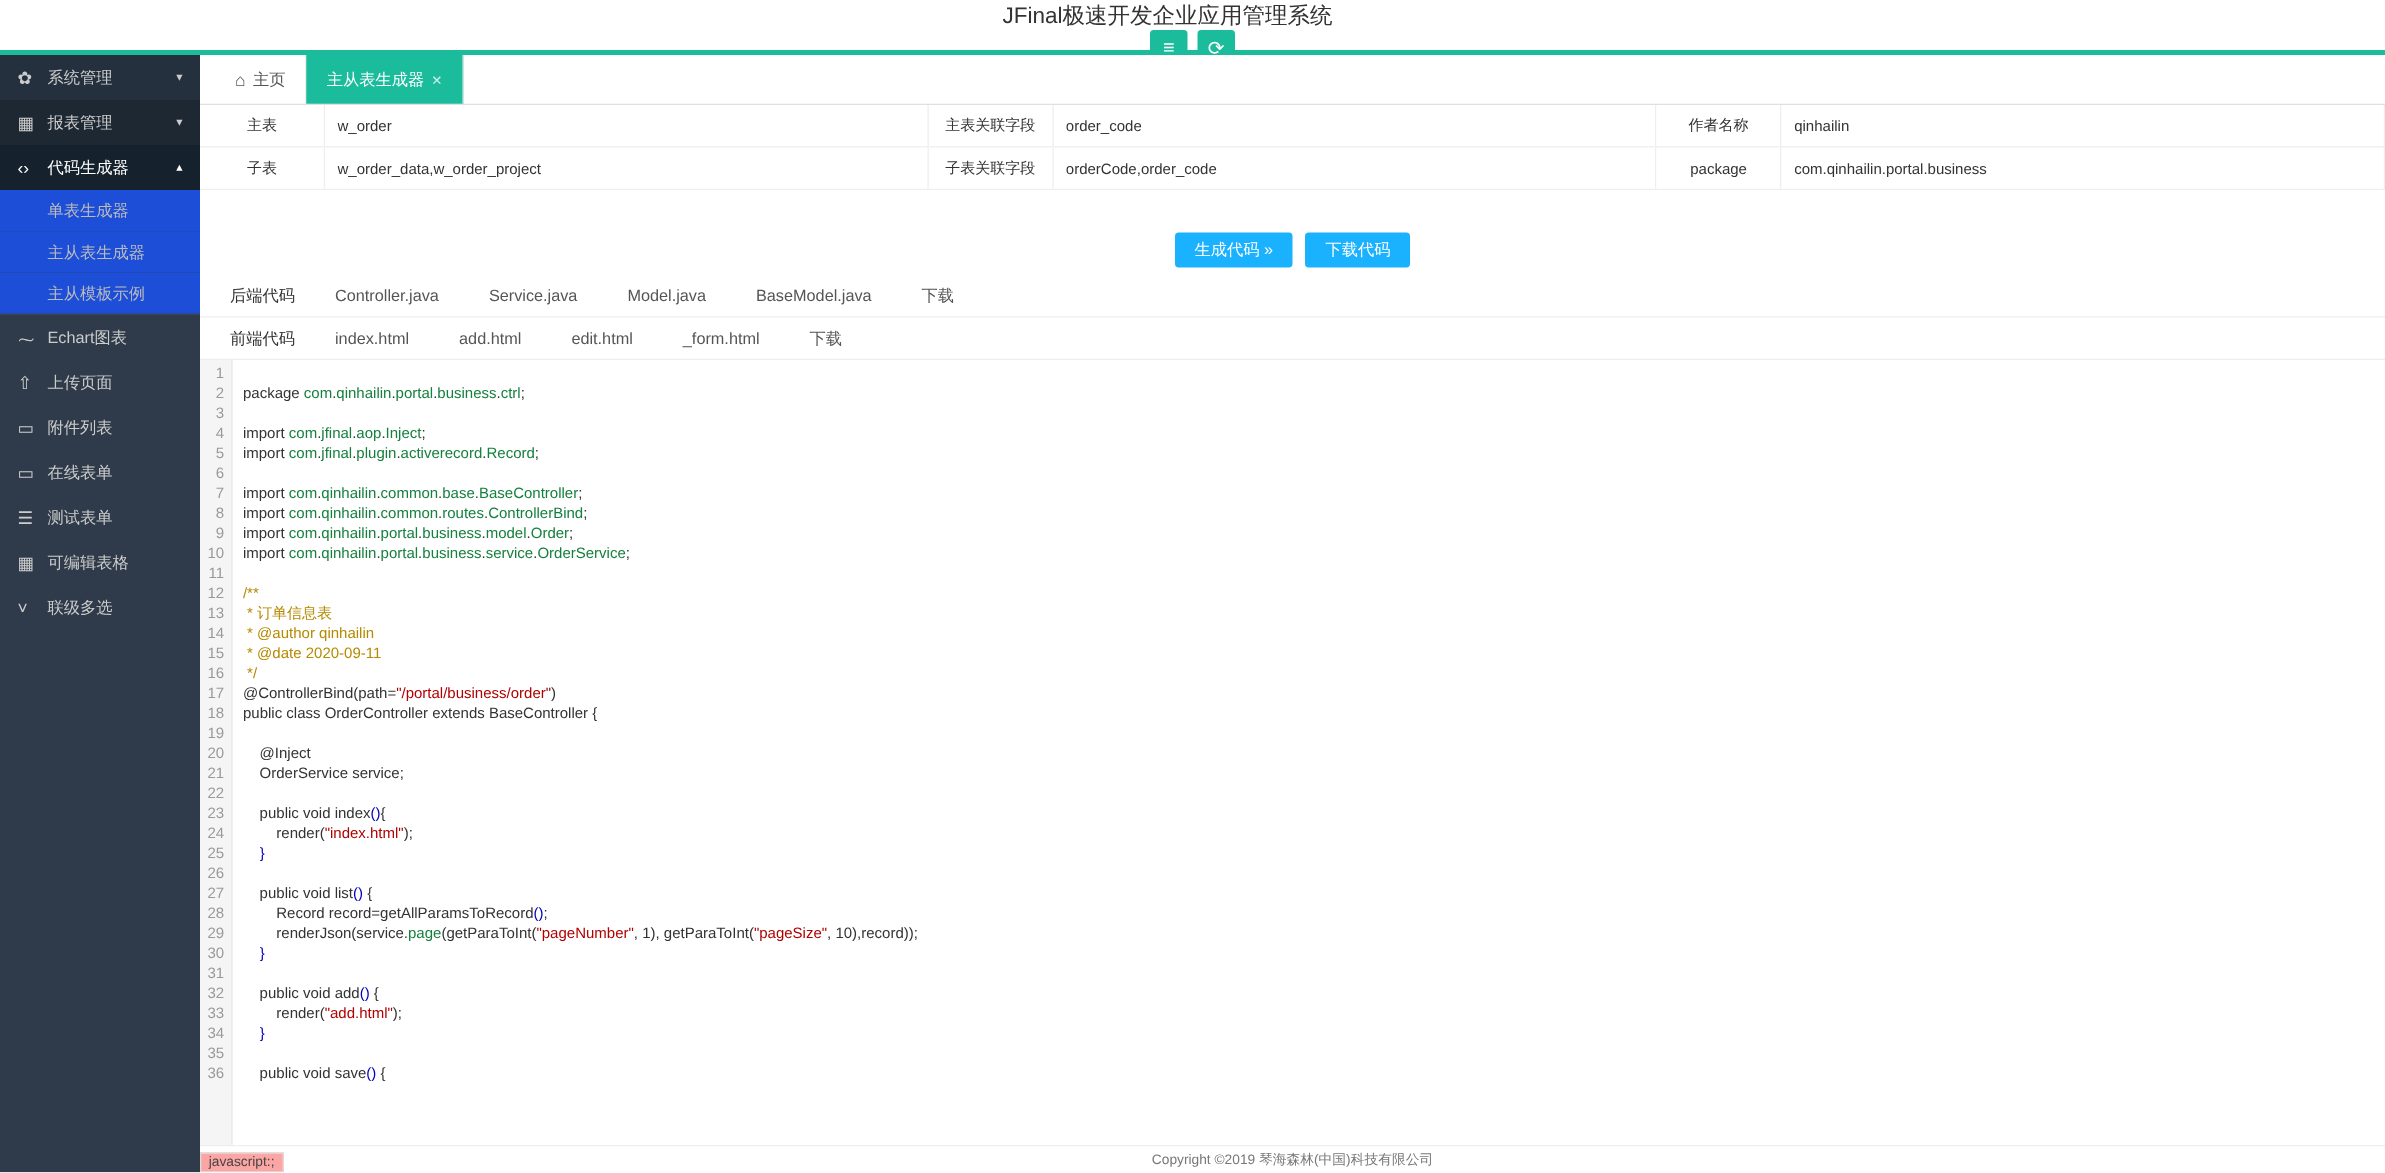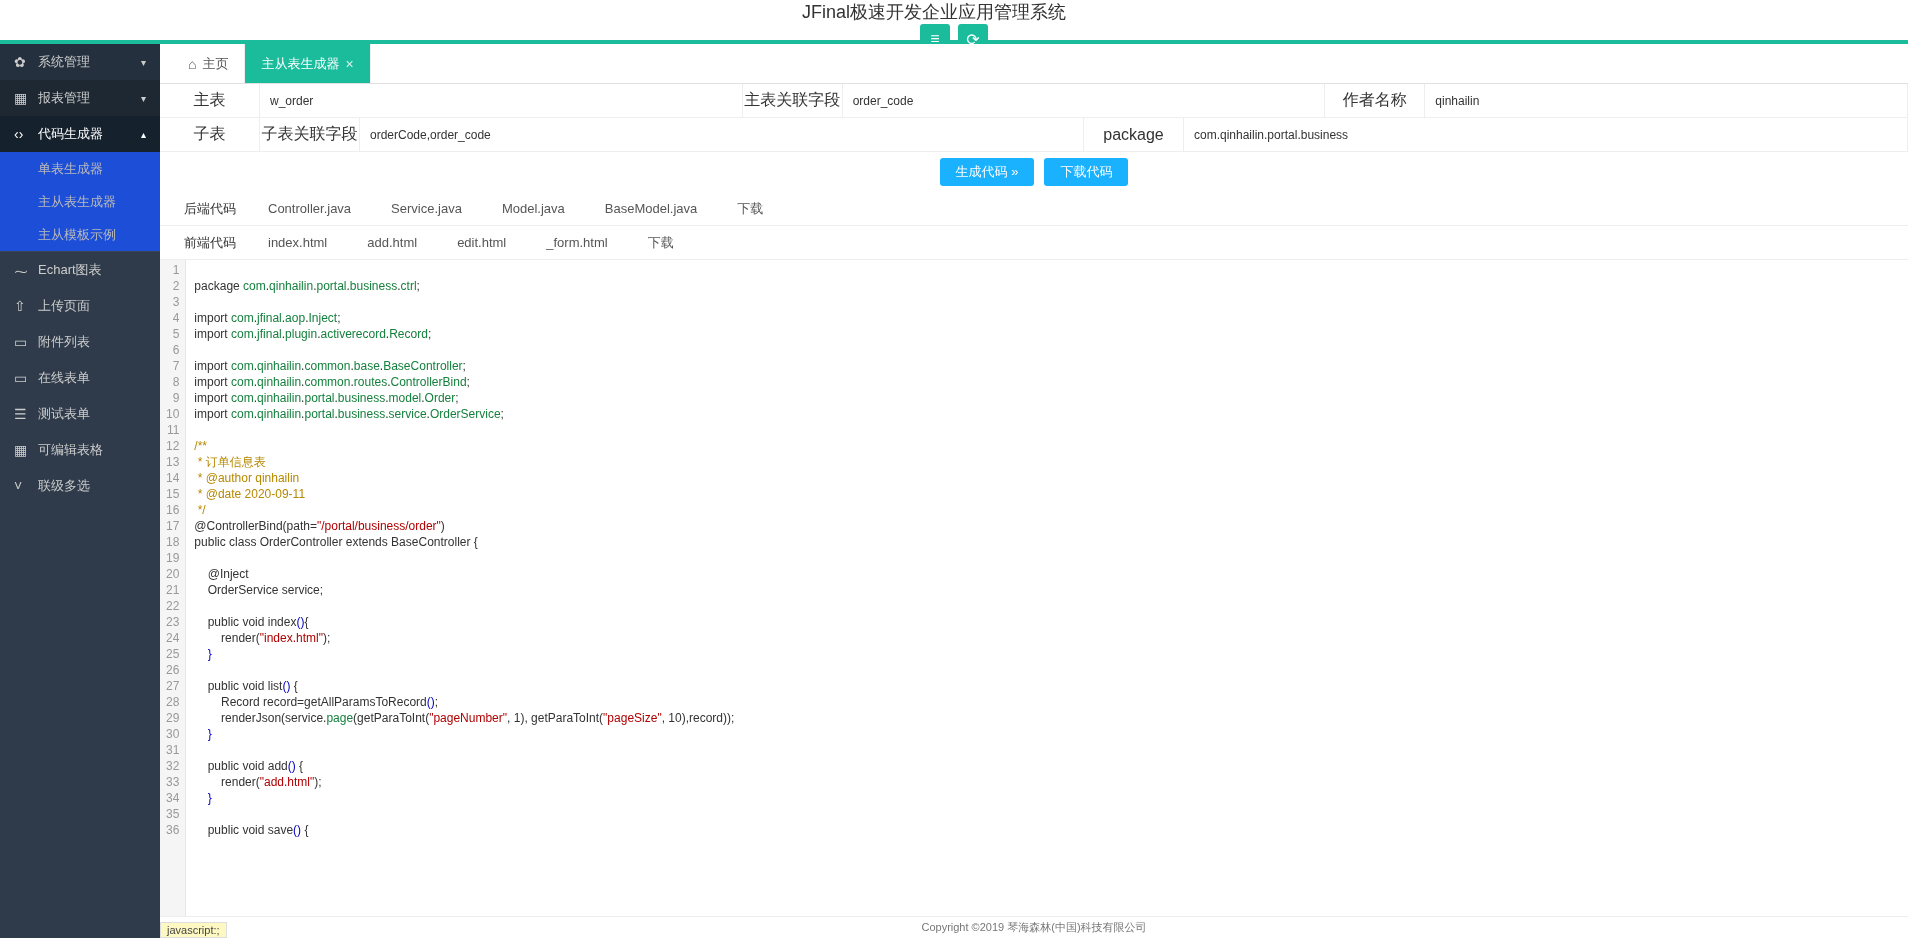--- a/index.html
+++ b/index.html
@@ -36,50 +36,50 @@
 
 .tabs { height: 40px; display: flex; align-items: stretch; border-bottom: 1px solid #e0e0e0; padding-left: 12px; }
 .tab { display: flex; align-items: center; gap: 6px; padding: 0 16px; font-size: 13px; color: #555; cursor: pointer; border-right: 1px solid #eee; }
 .tab .ticon { font-size: 14px; }
 .tab.active { background: #1abc9c; color: #fff; }
 .tab .close { font-size: 14px; opacity: .8; }
 
 
 .form-rows { padding: 0; }
 .frow { display: flex; height: 34px; border-bottom: 1px solid #eee; }
-.fcell-label { width: 100px; display: flex; align-items: center; justify-content: center; font-size: 16px; color: #333; border-right: 1px solid #eee; }
+.fcell-label { width: 100px; display: flex; align-items: center; justify-content: center; font-size: 12px; color: #333; border-right: 1px solid #eee; }
 .fcell-input { display: flex; align-items: center; padding: 0 10px; border-right: 1px solid #eee; }
 .fcell-input input { width: 100%; border: none; outline: none; font-size: 12px; color: #333; }
 .fc1 { flex: 2.5; }
 .fc2 { flex: 2.5; }
 .fc3 { flex: 2.5; }
 
 
 .gen-row { display: flex; justify-content: center; gap: 10px; padding: 6px 0; }
-.btn { padding: 5px 16px; background: #1ab1ff; color: #fff; border: none; border-radius: 3px; font-size: 13px; cursor: pointer; }
+.btn { padding: 5px 16px; background: #1ab1ff; color: #fff; border: none; border-radius: 3px; font-size: 13px; cursor: pointer; margin-top: 28px; }
 .btn.secondary { background: #1ab1ff; }
 
 
 .code-tabs { display: flex; align-items: center; height: 34px; border-bottom: 1px solid #eee; padding-left: 24px; font-size: 13px; gap: 40px; }
 .ct-head { color: #333; font-weight: 400; margin-right: -8px; }
 .ct { color: #555; cursor: pointer; }
 
 
 .editor { flex: 1; display: flex; overflow: auto; font-family: Consolas, Monaco, monospace; font-size: 12px; min-height: 0; }
 .gutter { background: #f5f5f5; color: #999; text-align: right; padding: 2px 6px; user-select: none; border-right: 1px solid #e8e8e8; }
 .gutter div { height: 16px; line-height: 16px; }
 .code { padding: 2px 8px; white-space: pre; line-height: 16px; color: #333; }
 .kw { color: #0000c0; }
 .pkg { color: #15803d; }
 .str { color: #b00000; }
 .cm { color: #b58900; }
 
 
 .footer { height: 22px; display: flex; align-items: center; justify-content: center; font-size: 11px; color: #777; border-top: 1px solid #eee; position: relative; }
-.status-left { position: absolute; left: 0; bottom: 0; background: #fef9c3; border: 1px solid #ddd; padding: 1px 6px; font-size: 11px; color: #444; text-align: center; }
+.status-left { position: absolute; left: 0; bottom: 0; background: #fca5a5; border: 1px solid #ddd; padding: 1px 6px; font-size: 11px; color: #444; text-align: center; }
 </style>
 </head>
 <body>
 
 <div class="header">
   <div class="app-title">JFinal极速开发企业应用管理系统</div>
   <div class="header-btns">
     <div class="hbtn">
       <span>≡</span>
     </div>
@@ -172,20 +172,23 @@
         <div class="fcell-input fc2">
             <input value="order_code" style="">
           </div>
         <div class="fcell-label">作者名称</div>
         <div class="fcell-input fc3">
             <input value="qinhailin" style="">
           </div>
       </div>
       <div class="frow">
         <div class="fcell-label">子表</div>
+        <div class="fcell-input fc1">
+            <input value="w_order_data,w_order_project" style="">
+          </div>
         <div class="fcell-label">子表关联字段</div>
         <div class="fcell-input fc2">
             <input value="orderCode,order_code" style="">
           </div>
         <div class="fcell-label">package</div>
         <div class="fcell-input fc3">
             <input value="com.qinhailin.portal.business" style="">
           </div>
       </div>
     </div>

